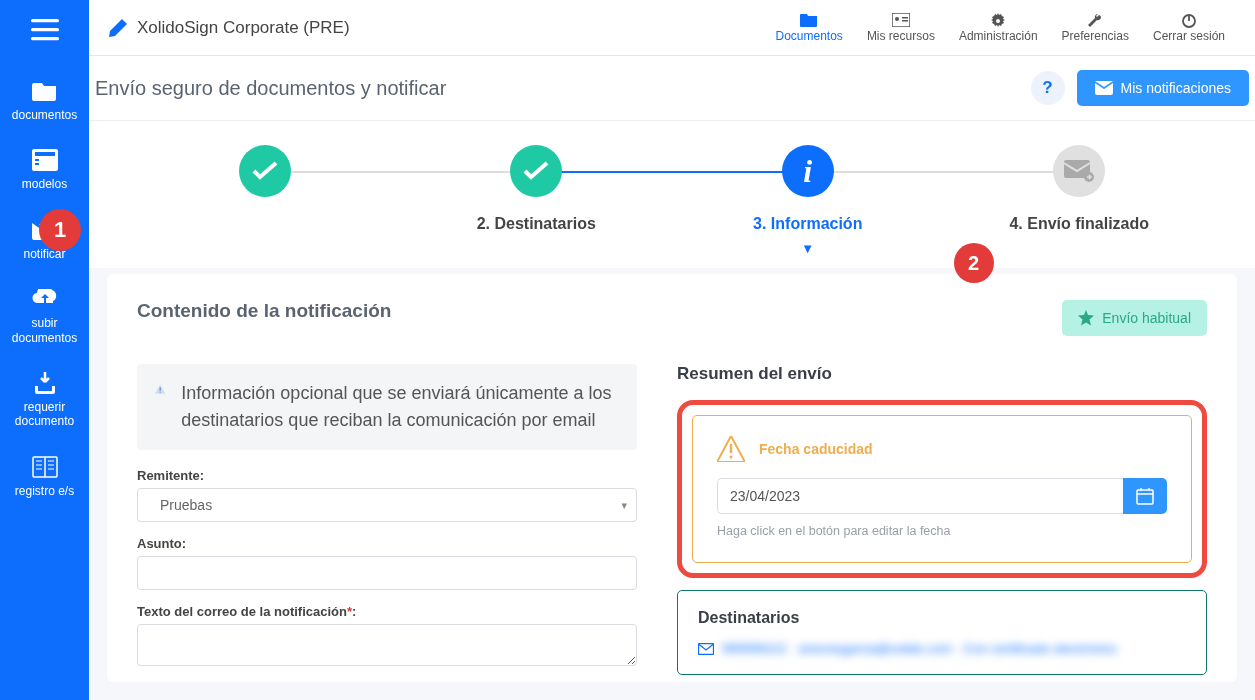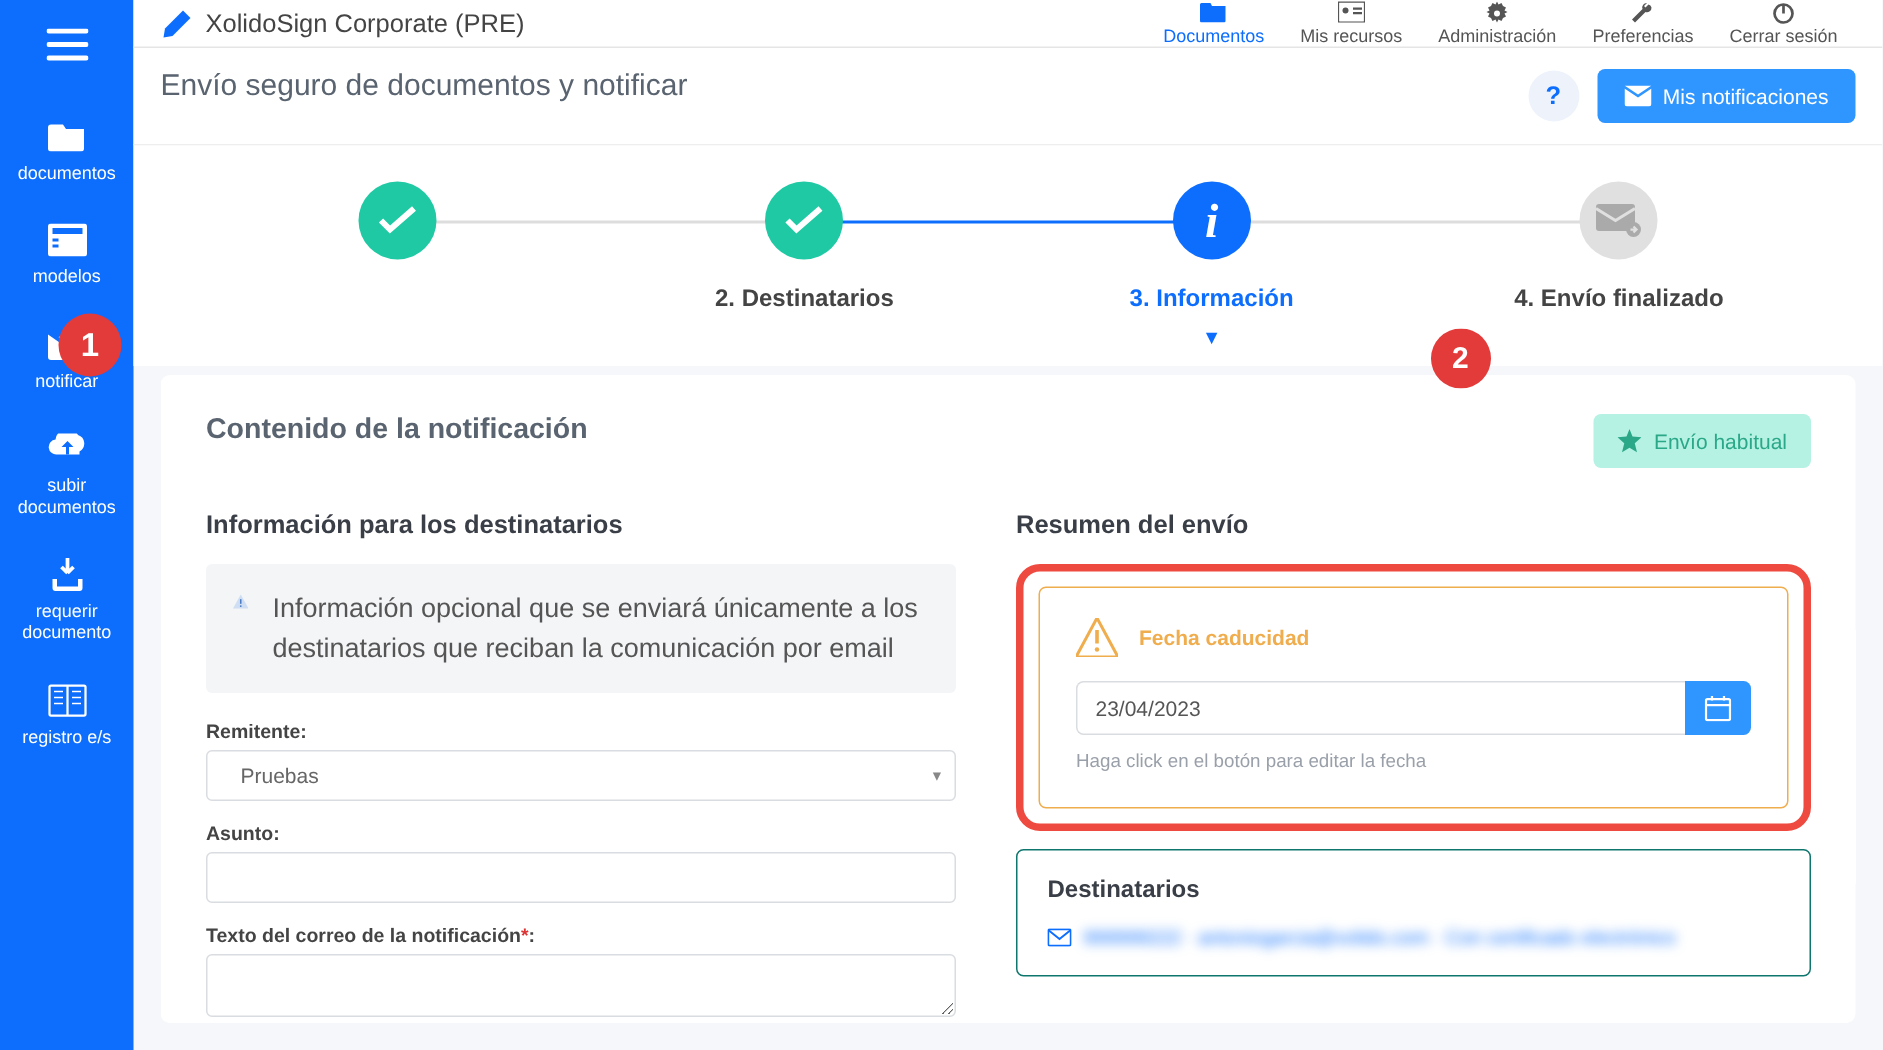--- a/index.html
+++ b/index.html
@@ -7,28 +7,28 @@
 
     .sidebar { width: 89px; background: #0d6efd; display: flex; flex-direction: column; align-items: center; padding-top: 10px; }
     .sidebar-toggle { width: 40px; height: 40px; display: flex; align-items: center; justify-content: center; cursor: pointer; margin-bottom: 15px; }
     .sidebar-item { display: flex; flex-direction: column; align-items: center; color: white; text-align: center; padding: 12px 4px; cursor: pointer; width: 100%; position: relative; }
     .sidebar-item .icon { width: 28px; height: 28px; display: flex; align-items: center; justify-content: center; margin-bottom: 3px; }
     .sidebar-item .label { font-size: 12px; line-height: 1.2; }
     .badge-circle { position: absolute; top: 5px; right: 8px; width: 42px; height: 42px; background: #e33a3a; color: white; border-radius: 50%; display: flex; align-items: center; justify-content: center; font-size: 22px; font-weight: bold; }
 
     .main { flex: 1; display: flex; flex-direction: column; }
 
-    .topbar { height: 32px; background: white; display: flex; align-items: center; padding: 0 18px; border-bottom: 1px solid #e5e5e5; }
+    .topbar { height: 56px; background: white; display: flex; align-items: center; padding: 0 18px; border-bottom: 1px solid #e5e5e5; }
     .brand { display: flex; align-items: center; gap: 8px; color: #444; font-size: 17px; }
     .topnav { margin-left: auto; display: flex; gap: 0; }
     .topnav-item { display: flex; flex-direction: column; align-items: center; padding: 6px 12px; color: #555; text-decoration: none; cursor: pointer; font-size: 12px; }
     .topnav-item.active { color: #0d6efd; }
     .topnav-item .icon { height: 16px; }
 
-    .subheader { background: white; padding: 14px 18px; display: flex; align-items: flex-start; border-bottom: 1px solid #eee; }
+    .subheader { background: white; padding: 14px 6px; display: flex; align-items: center; border-bottom: 1px solid #eee; }
     .subheader h2 { font-size: 20px; font-weight: 500; color: #5a6470; }
     .subheader-right { margin-left: auto; display: flex; align-items: center; gap: 12px; }
     .help-circle { width: 34px; height: 34px; border-radius: 50%; background: #eef3fb; color: #0d6efd; display: flex; align-items: center; justify-content: center; font-weight: bold; font-size: 17px; cursor: pointer; }
     .btn-primary { background: #2f95ff; color: white; border: none; border-radius: 5px; padding: 10px 18px; font-size: 14px; display: flex; align-items: center; gap: 8px; cursor: pointer; }
 
     .stepper { background: white; padding: 24px 40px 12px; display: flex; justify-content: space-between; position: relative; }
     .step { flex: 1; display: flex; flex-direction: column; align-items: center; position: relative; }
     .step .circle { width: 52px; height: 52px; border-radius: 50%; display: flex; align-items: center; justify-content: center; margin-bottom: 18px; }
     .step.done .circle { background: #1ec9a4; color: white; }
     .step.current .circle { background: #0d6efd; color: white; font-family: Georgia, serif; font-size: 32px; font-weight: bold; font-style: italic; }
@@ -263,21 +263,20 @@
       <button class="btn-habitual">
         <svg width="16" height="16" viewBox="0 0 16 16" fill="#2ba888">
             <path d="M8 0l2 5 6 .5-4.5 4 1.5 6-5-3-5 3 1.5-6L0 5.5 6 5l2-5z"></path>
           </svg>
         <span>Envío habitual</span>
       </button>
     </div>
 
     <div class="columns">
       <div class="col-left">
-        <div class="section-title">Información para los destinatarios</div>
 
         <div class="info-banner">
           <svg width="20" height="18" viewBox="0 0 20 18">
               <path d="M10 0L0 18h20L10 0z" fill="#cfdef3"></path>
               <rect x="9" y="6" width="2" height="6" fill="#4a7bc4"></rect>
               <rect x="9" y="14" width="2" height="2" fill="#4a7bc4"></rect>
             </svg>
           <div class="text">Información opcional que se enviará únicamente a los destinatarios que reciban la comunicación por email</div>
         </div>
 

